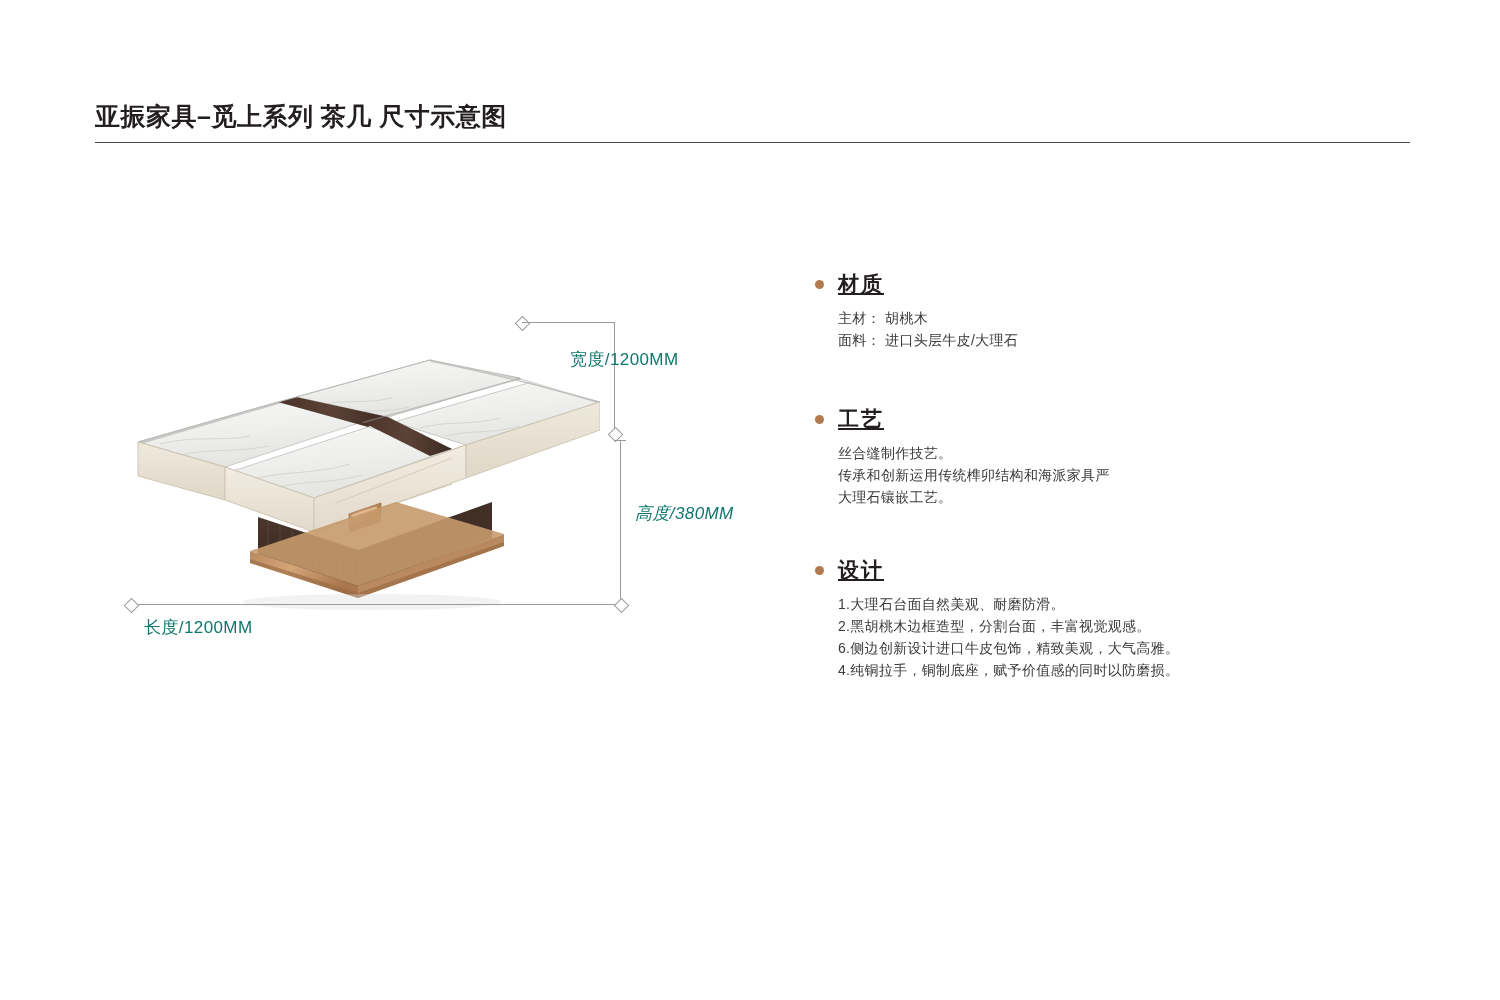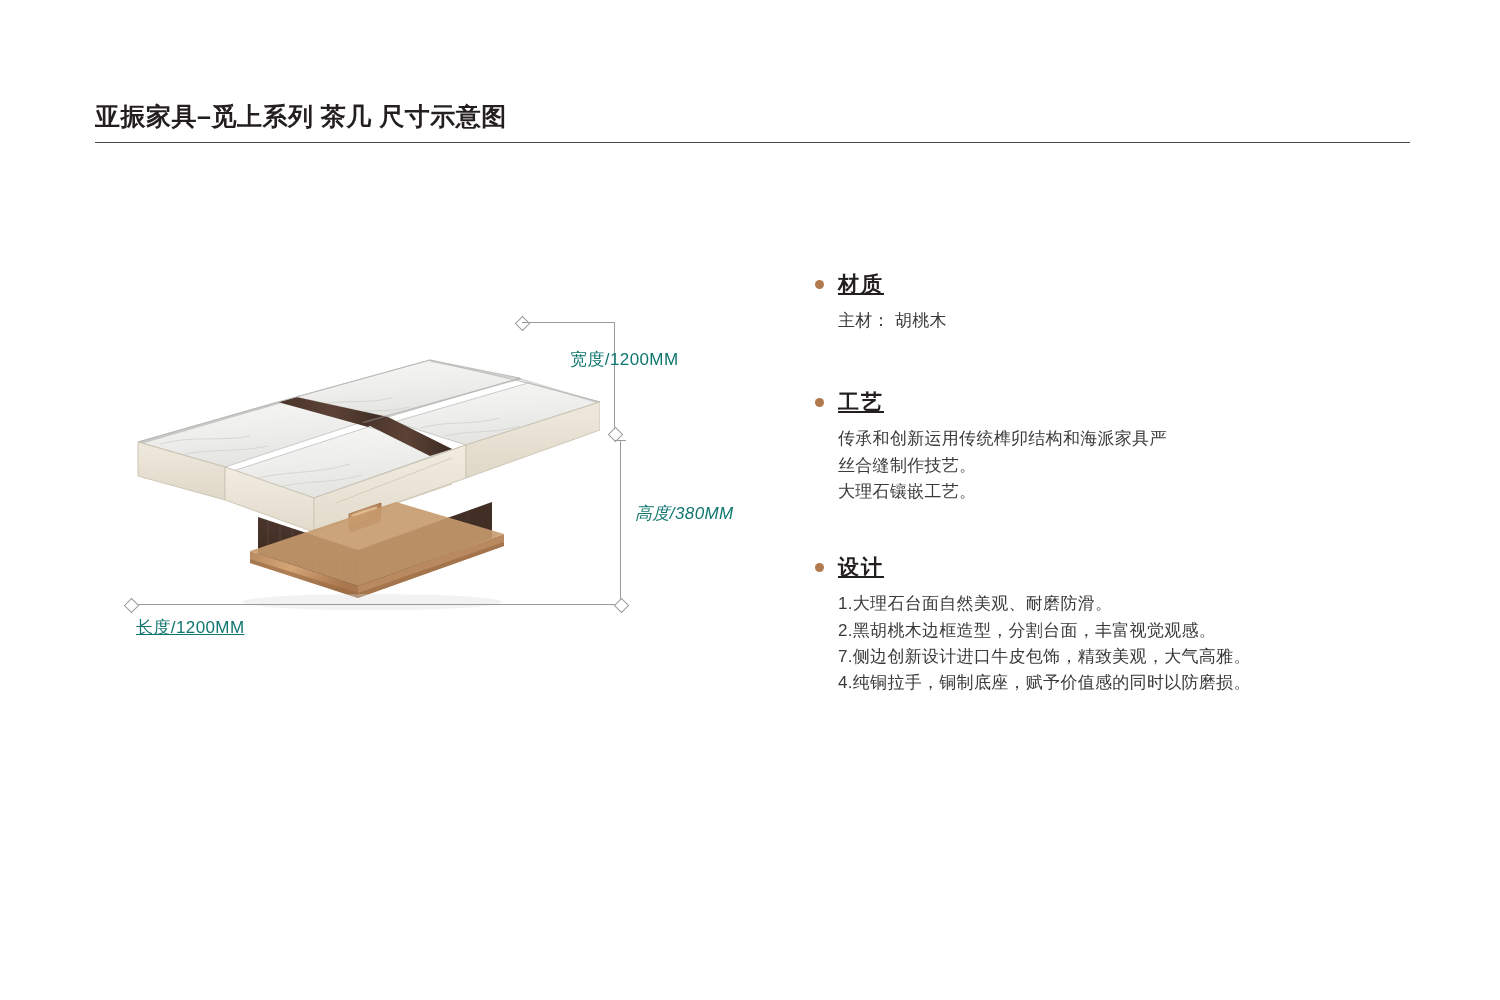--- a/index.html
+++ b/index.html
@@ -103,21 +103,21 @@
     flex: 0 0 auto;
   }
   .spec-title {
     font-size: 21px;
     font-weight: bold;
     letter-spacing: 2px;
     color: #231f20;
   }
   .spec-body {
     margin-left: 23px;
-    font-size: 17px;
+    font-size: 14px;
     line-height: 1.55;
     color: #3a3a3a;
     letter-spacing: 0.3px;
   }
   .spec-line { white-space: nowrap; }
 </style>
 </head>
 <body>
 
 <div id="header">
@@ -241,53 +241,54 @@
   <div class="dim-label" style="left:470px; top:58px;">宽度/1200MM</div>
 
   <div class="dim-line dim-v" style="left:520px; top:150px; height:165px;"></div>
   <div class="dim-line dim-h" style="left:514px; top:150px; width:12px;"></div>
   <div class="dim-line dim-h" style="left:514px; top:314px; width:12px;"></div>
   <div class="dim-label" style="left:535px; top:212px;font-style:italic;">高度/380MM</div>
 
   <div class="dim-line dim-h" style="left:30px; top:314px; width:490px;"></div>
   <div class="dim-cap" style="left:26px; top:310px;"></div>
   <div class="dim-cap" style="left:516px; top:310px;"></div>
-  <div class="dim-label" style="left:36px; top:326px;text-decoration:underline;">长度/1200MM</div>
+  <div class="dim-label" style="left:44px; top:326px;">长度/1200MM</div>
 </div>
 
 <div id="specs">
 
   <div class="spec-block">
     <div class="spec-head">
       <span class="bullet"></span>
       <span class="spec-title">材质</span>
     </div>
     <div class="spec-body">
       <div class="spec-line">主材： 胡桃木</div>
+      <div class="spec-line">面料： 进口头层牛皮/大理石</div>
     </div>
   </div>
 
   <div class="spec-block" style="margin-top:54px;">
     <div class="spec-head">
       <span class="bullet"></span>
       <span class="spec-title">工艺</span>
     </div>
     <div class="spec-body">
+      <div class="spec-line">丝合缝制作技艺。</div>
       <div class="spec-line">传承和创新运用传统榫卯结构和海派家具严</div>
-      <div class="spec-line">丝合缝制作技艺。</div>
       <div class="spec-line">大理石镶嵌工艺。</div>
     </div>
   </div>
 
   <div class="spec-block" style="margin-top:48px;">
     <div class="spec-head">
       <span class="bullet"></span>
       <span class="spec-title">设计</span>
     </div>
     <div class="spec-body">
       <div class="spec-line">1.大理石台面自然美观、耐磨防滑。</div>
       <div class="spec-line">2.黑胡桃木边框造型，分割台面，丰富视觉观感。</div>
-      <div class="spec-line">7.侧边创新设计进口牛皮包饰，精致美观，大气高雅。</div>
+      <div class="spec-line">6.侧边创新设计进口牛皮包饰，精致美观，大气高雅。</div>
       <div class="spec-line">4.纯铜拉手，铜制底座，赋予价值感的同时以防磨损。</div>
     </div>
   </div>
 
 </div>
 
 </body></html>

